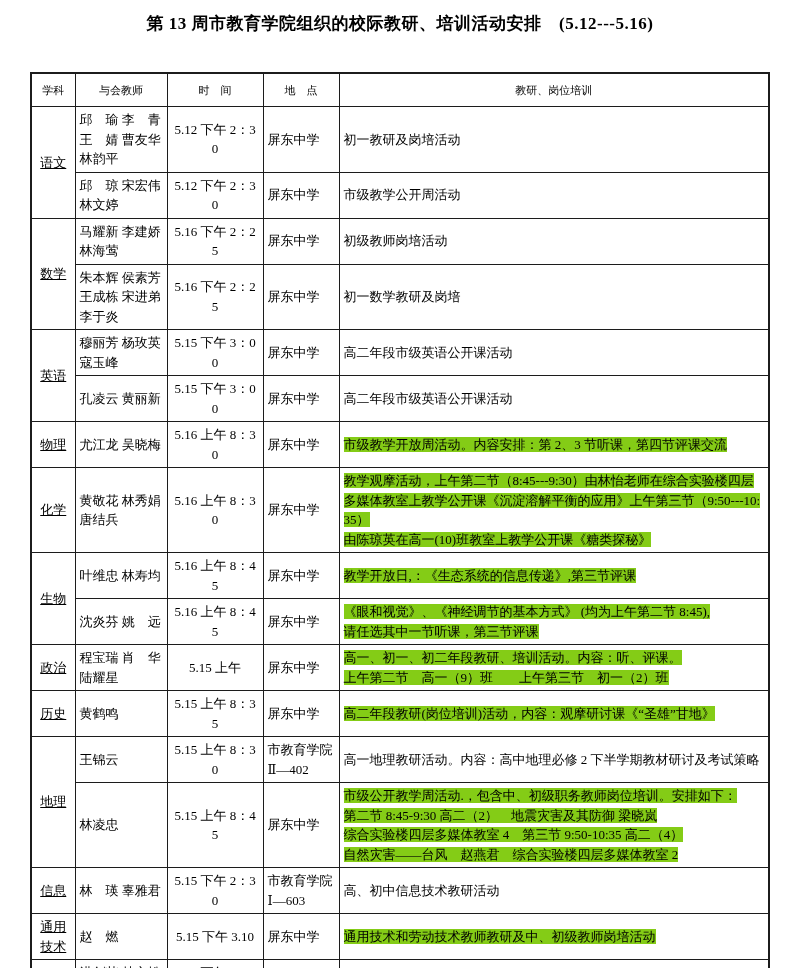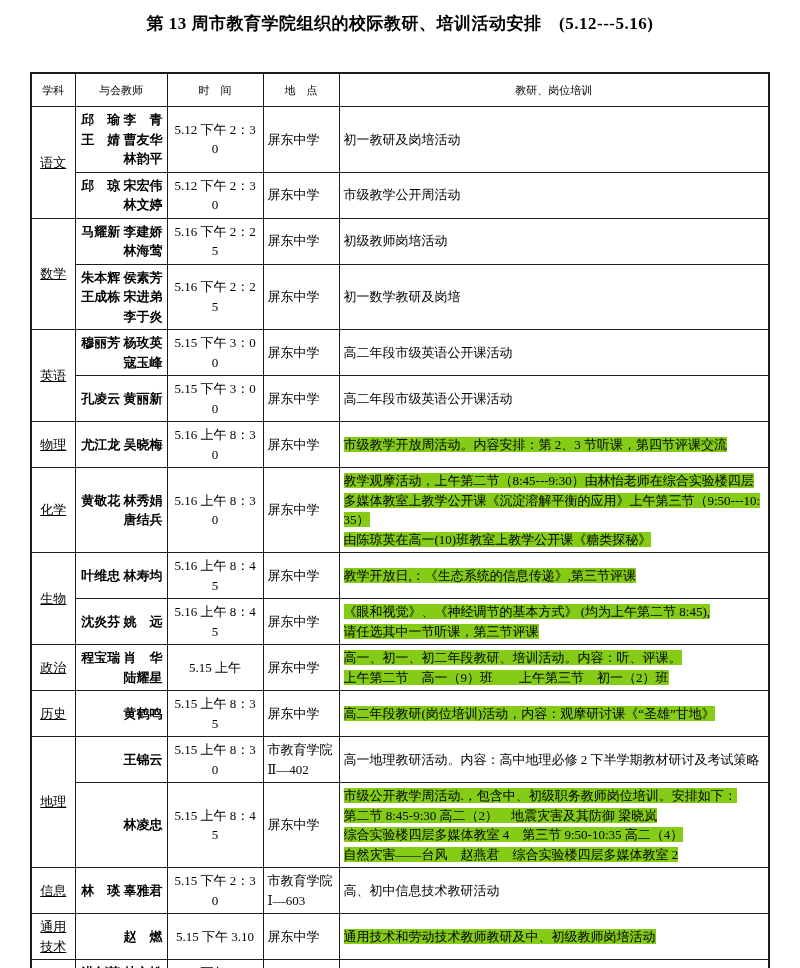--- a/index.html
+++ b/index.html
@@ -19,21 +19,21 @@
     border:2px solid #1c1c1c;
   }
   .schedule th,.schedule td{
     border:1px solid #1c1c1c;
     font-size:13px;line-height:1.5;
     padding:3px 4px;vertical-align:middle;
     white-space:pre-line;word-break:break-all;
   }
   .schedule th{height:26px;font-weight:400;font-size:11px;text-align:center;}
   .c-subject{text-align:center;font-size:13.5px;text-decoration:underline;}
-  .c-teachers{text-align:right;font-weight:bold;}
+  .c-teachers{text-align:left;}
   .c-time{text-align:center;}
   .c-place{text-align:left;}
   .c-content{text-align:left;padding-left:7px;padding-right:6px;}
   .hl{background:#84cc16;}
 </style>
 </head>
 <body>
 
 <div class="page">
 

